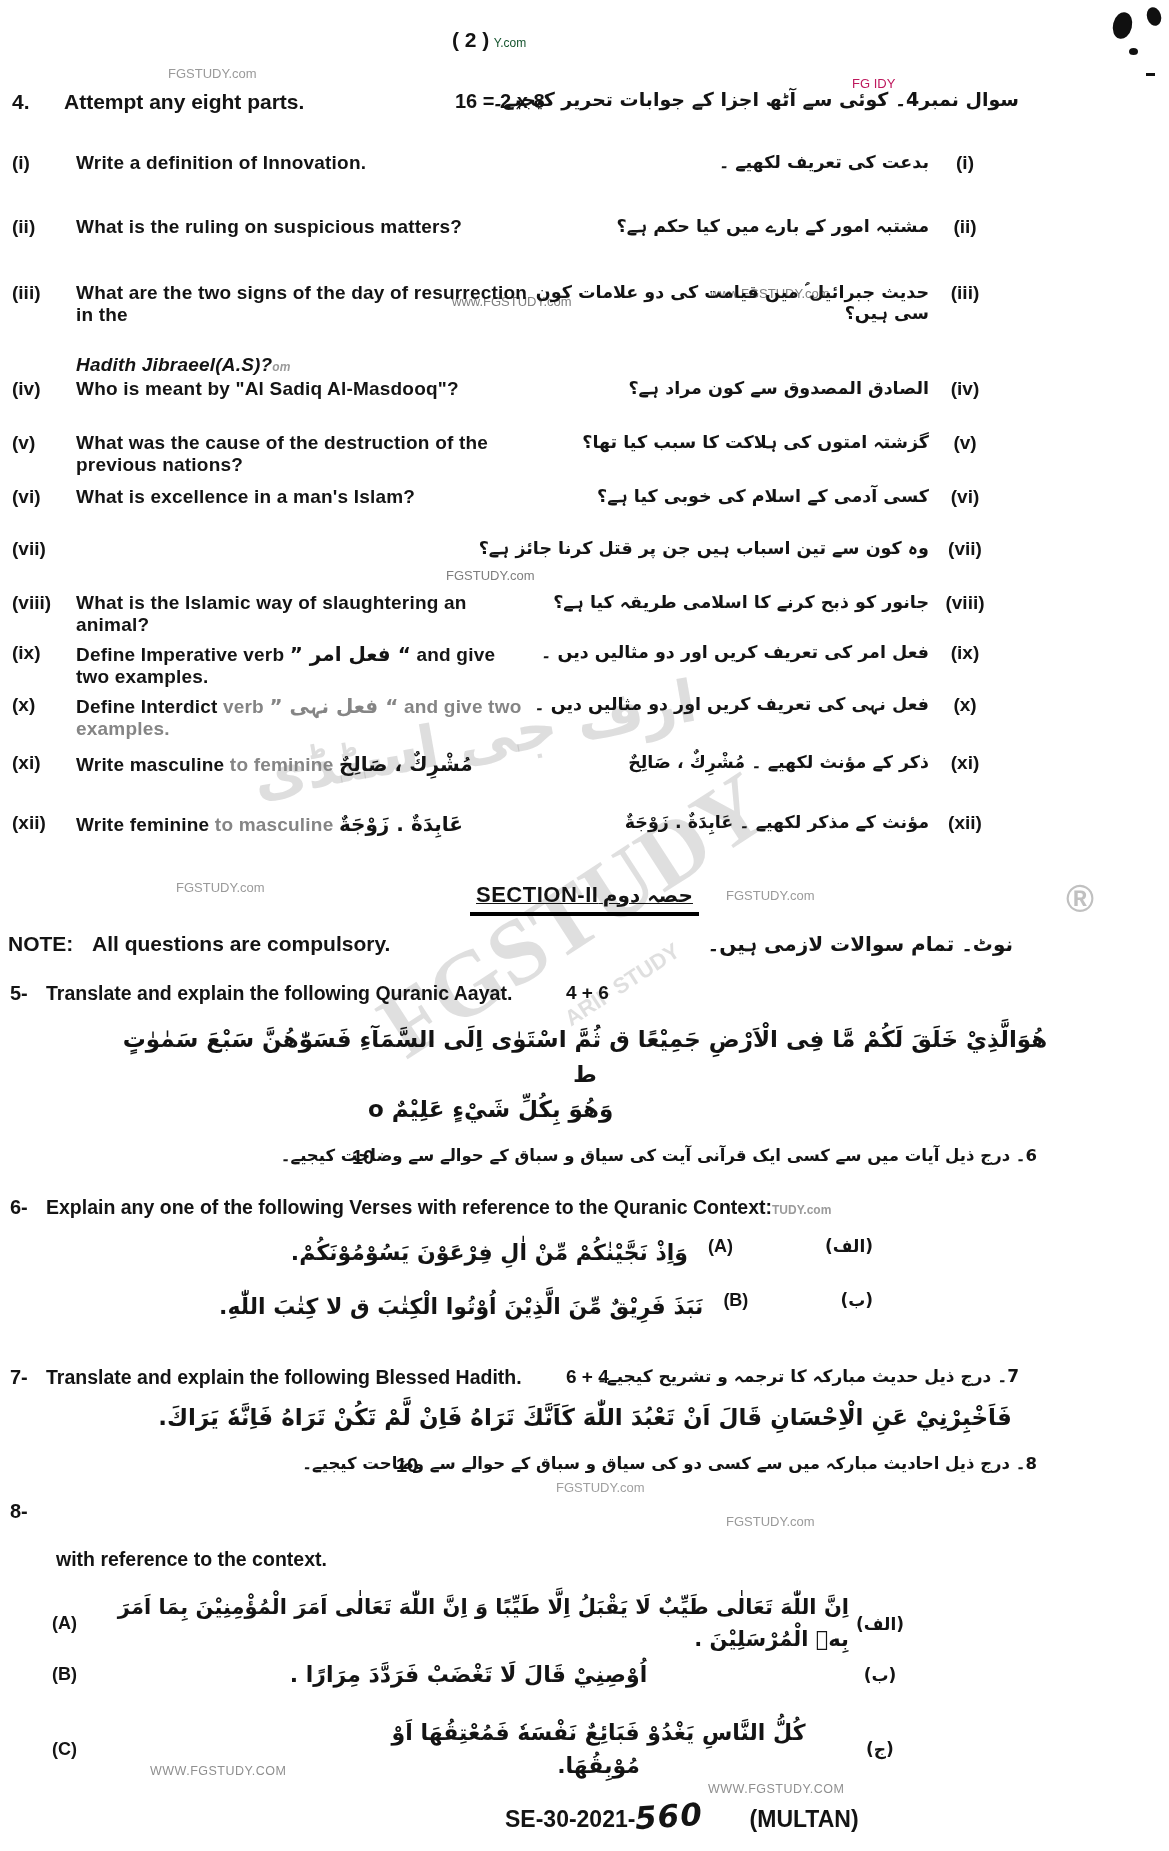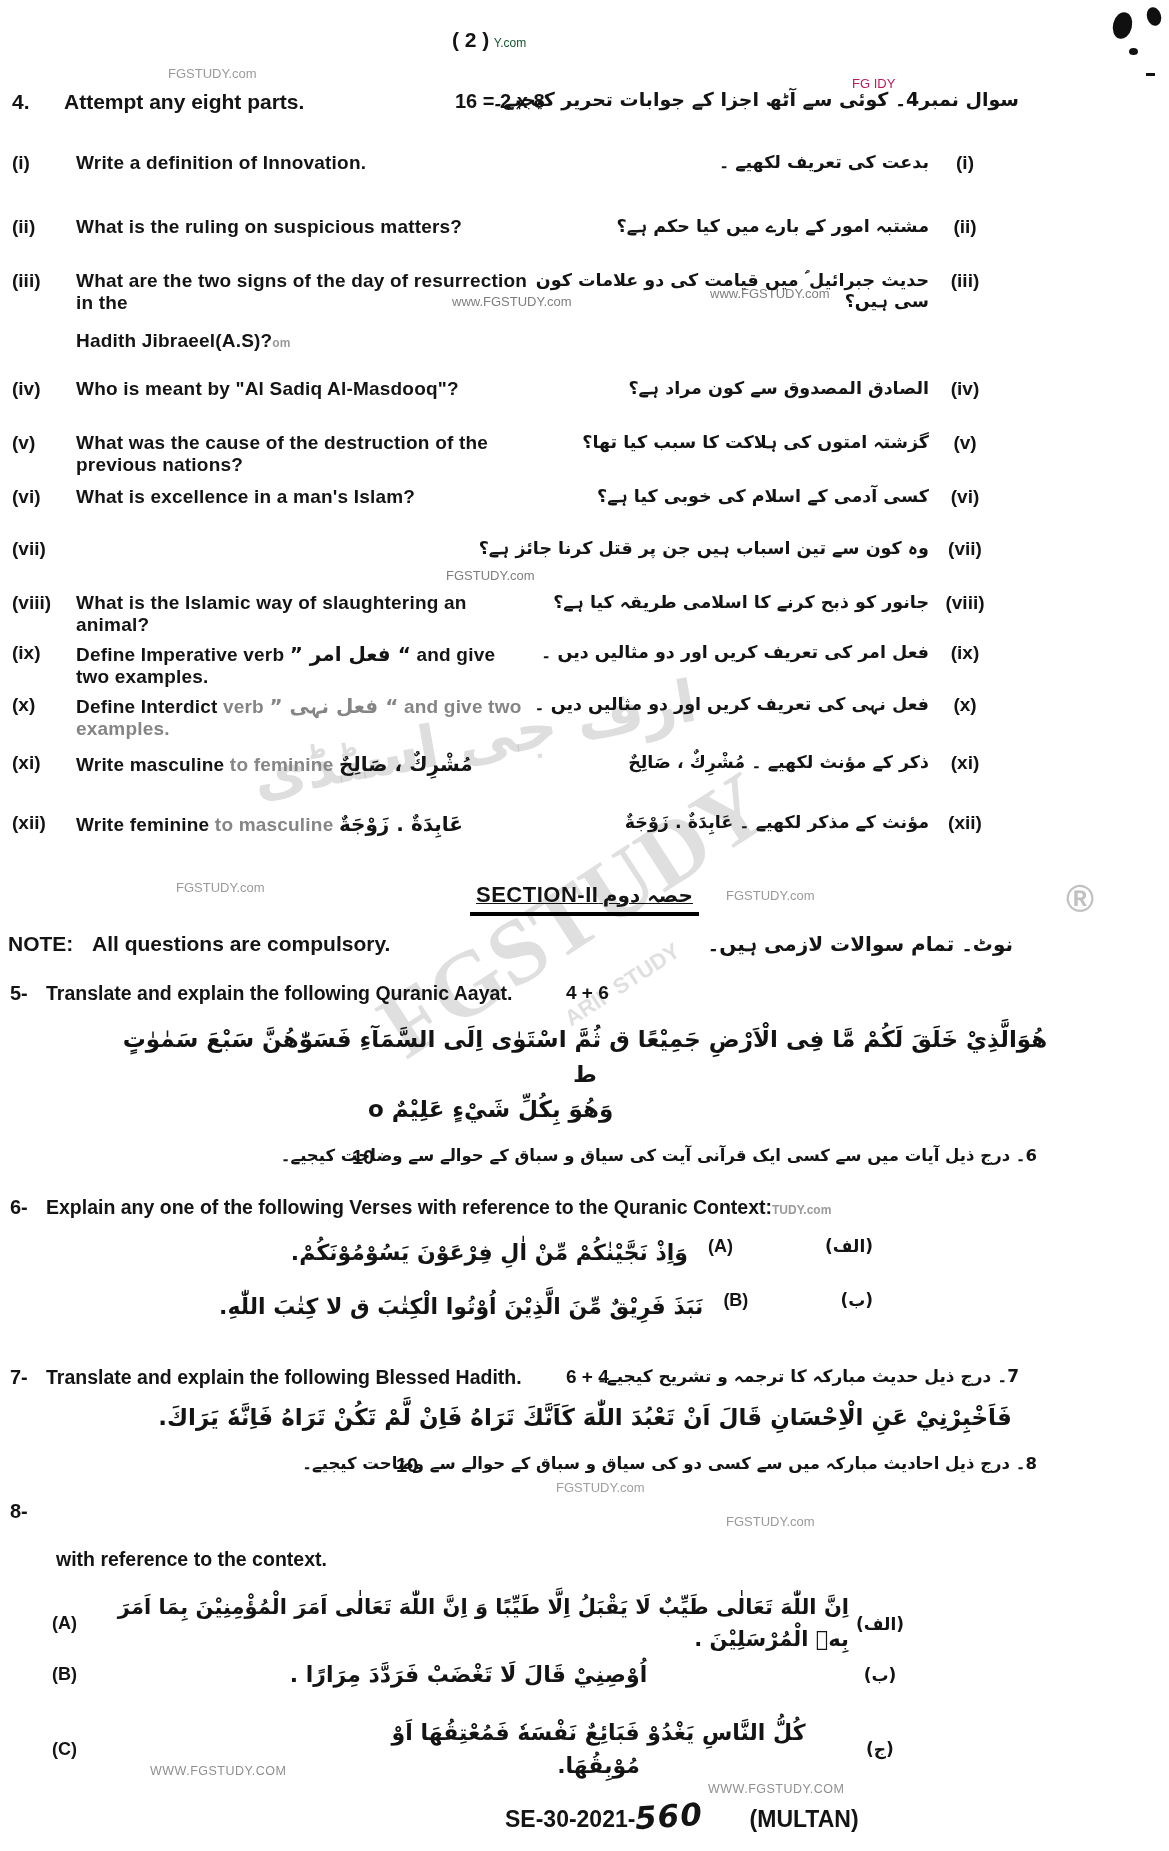--- a/index.html
+++ b/index.html
@@ -95,25 +95,25 @@
     <div class="pnum2">(i)</div>
   </div>
 
   <div class="prow" style="top:216px;">
     <div class="pnum">(ii)</div>
     <div class="pen en"><span>What is the ruling on suspicious matters?</span></div>
     <div class="pur ur">مشتبہ امور کے بارے میں کیا حکم ہے؟</div>
     <div class="pnum2">(ii)</div>
   </div>
 
-  <div class="prow" style="top:270px;">
+  <div class="prow" style="top:282px;">
     <div class="pnum">(iii)</div>
     <div class="pen en" style="max-width:520px;">
       <span>What are the two signs of the day of resurrection in the</span>
-      <div style="margin-top:16px;">
+      <div style="margin-top:28px;font-style:italic;">
         <span>Hadith Jibraeel(A.S)?</span><span class="wm" style="position:static; font-size:12px;">om</span>
       </div>
     </div>
     <div class="pur ur">حدیث جبرائیل ؑ  میں قیامت کی دو علامات کون سی ہیں؟</div>
     <div class="pnum2">(iii)</div>
   </div>
 
   <div class="prow" style="top:378px;">
     <div class="pnum">(iv)</div>
     <div class="pen en"><span>Who is meant by "Al Sadiq Al-Masdooq"?</span></div>

